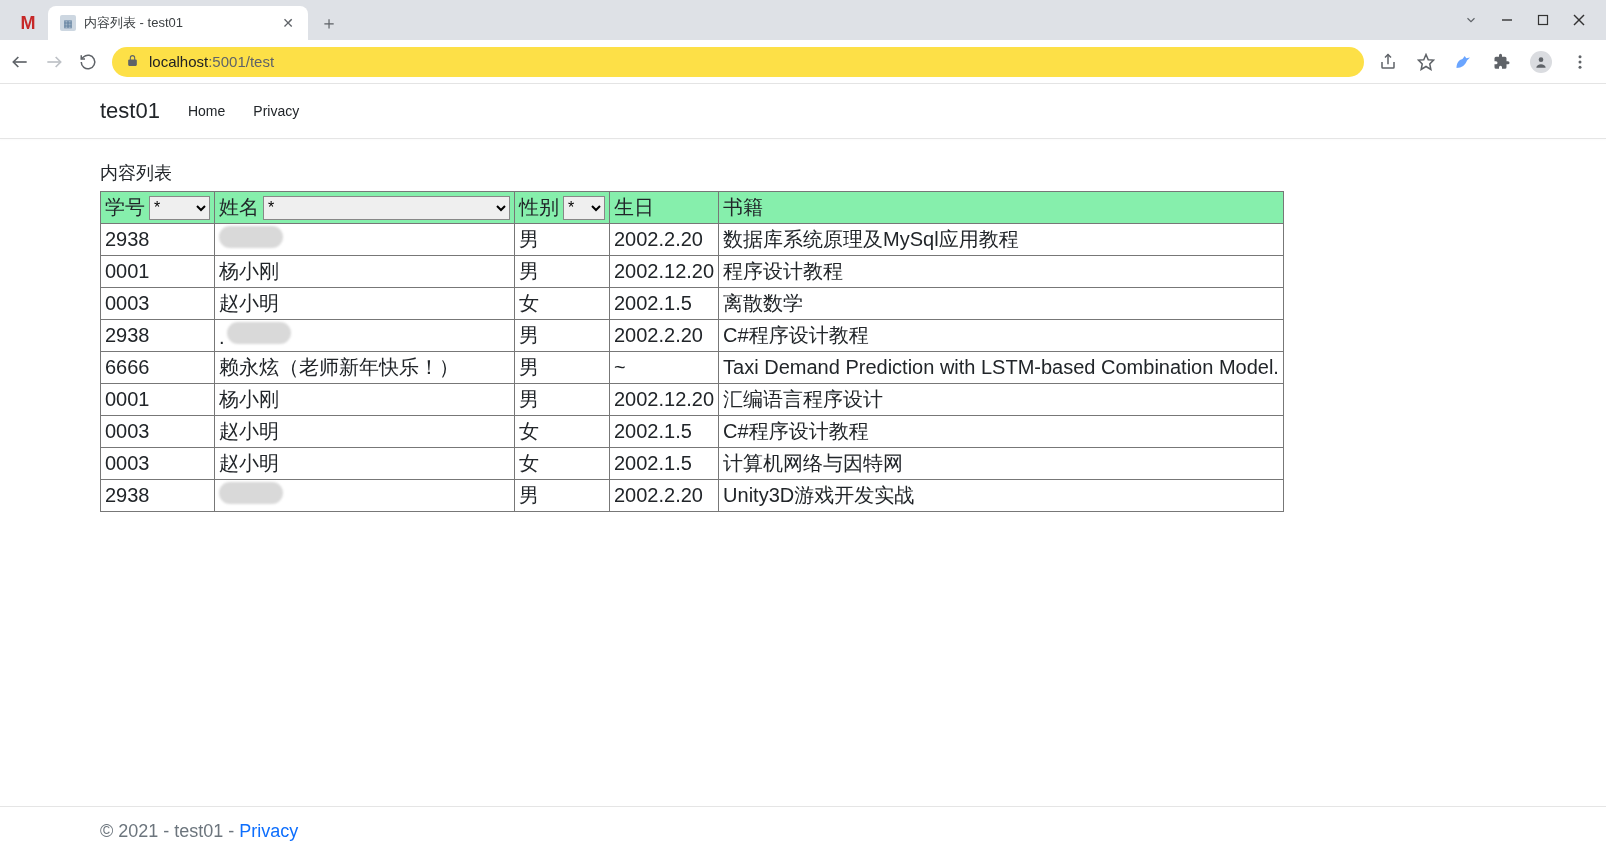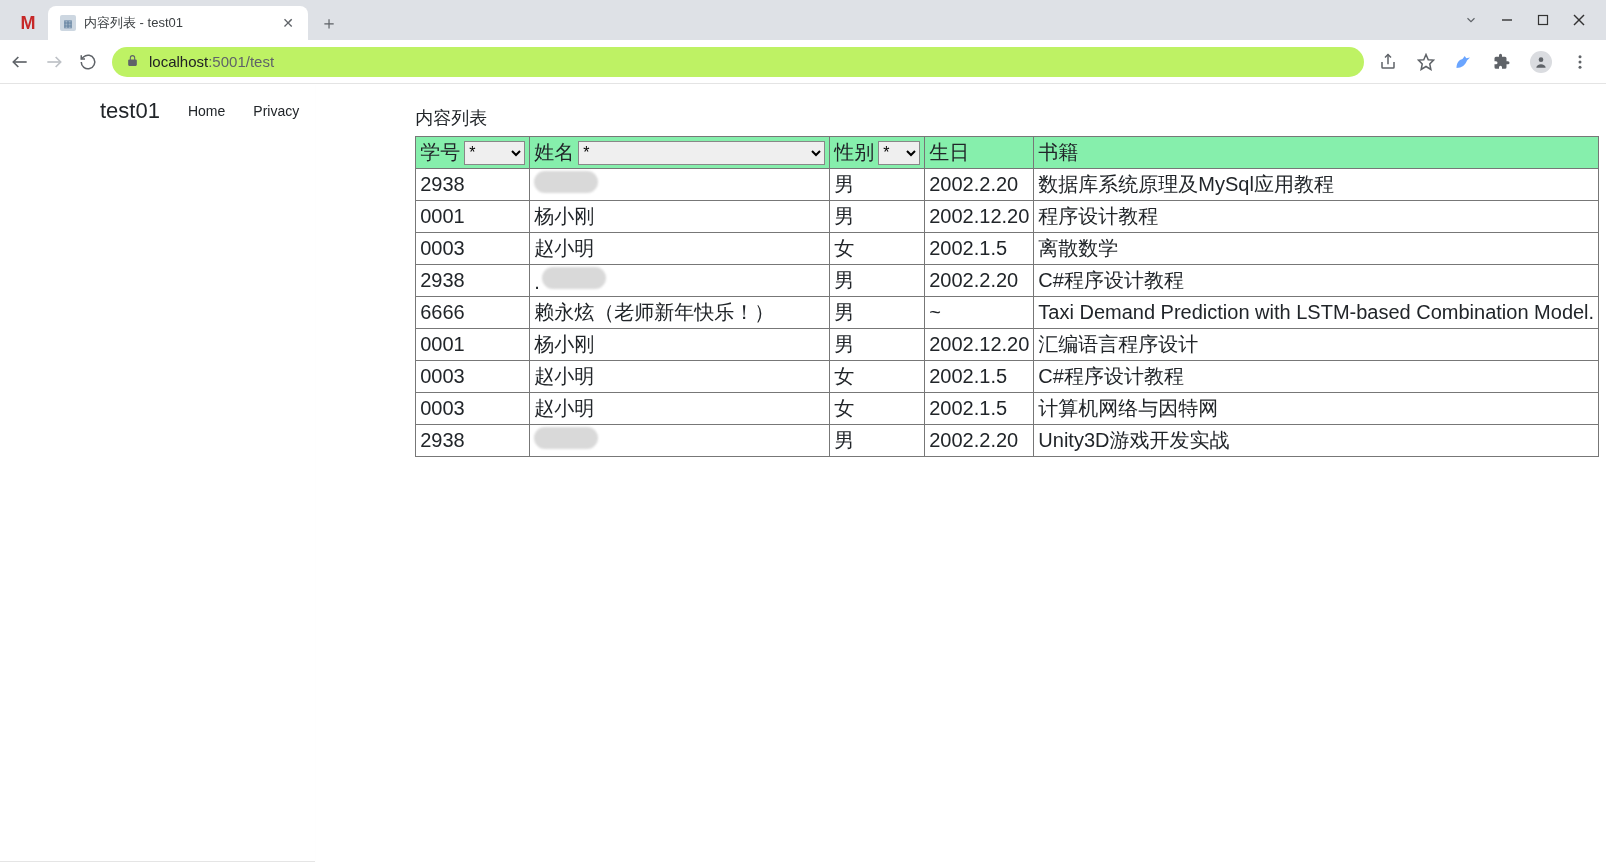--- a/index.html
+++ b/index.html
@@ -61,37 +61,37 @@
     display: flex; align-items: center;
     padding: 0 10px;
     gap: 14px;
   }
   .nav-ico { width:20px; height:20px; display:flex; align-items:center; justify-content:center; color:#5f6368; }
   .nav-ico.disabled { color:#bdc1c6; }
   .omnibox {
     flex: 1;
     display:flex; align-items:center;
     height: 30px;
-    background:#bef264;
+    background:#fde047;
     border-radius: 15px;
     padding: 0 14px;
     gap: 10px;
     color:#202124;
     font-size: 15px;
   }
   .omnibox .lock { color:#5f6368; font-size:13px; }
   .omnibox .url-host { color:#202124; }
   .omnibox .url-path { color:#5f6368; }
   .addr-right { display:flex; align-items:center; gap:18px; color:#5f6368; padding-right:6px;}
   .addr-right .ico { width:20px; height:20px; display:flex; align-items:center; justify-content:center;}
   .avatar-dot { width:22px; height:22px; border-radius:50%; background:#dadce0; display:flex; align-items:center; justify-content:center;}
   .bird { color:#6aa5ff; }
 
   
-  .page { flex:1; overflow:auto; display:flex; flex-direction:row; }
+  .page { flex:1; overflow:auto; display:flex; flex-direction:column; }
   .site-header {
     border-bottom: 1px solid #e5e5e5;
     box-shadow: 0 1px 2px rgba(0,0,0,0.02);
   }
   .site-header-inner {
     max-width: 1320px;
     padding: 14px 16px;
     margin-left: 84px;
     display:flex; align-items:center; gap:28px;
   }
@@ -375,15 +375,18 @@
               <td>2938</td>
               <td><span class="blur-chip"></span></td>
               <td>男</td>
               <td>2002.2.20</td>
               <td>Unity3D游戏开发实战</td>
             </tr>
           </tbody>
       </table>
     </div>
 
+    <footer class="site-footer">
+      <span>© 2021 - test01 - </span><a href="#">Privacy</a>
+    </footer>
   </div>
 
 </div>
 
 </body></html>

